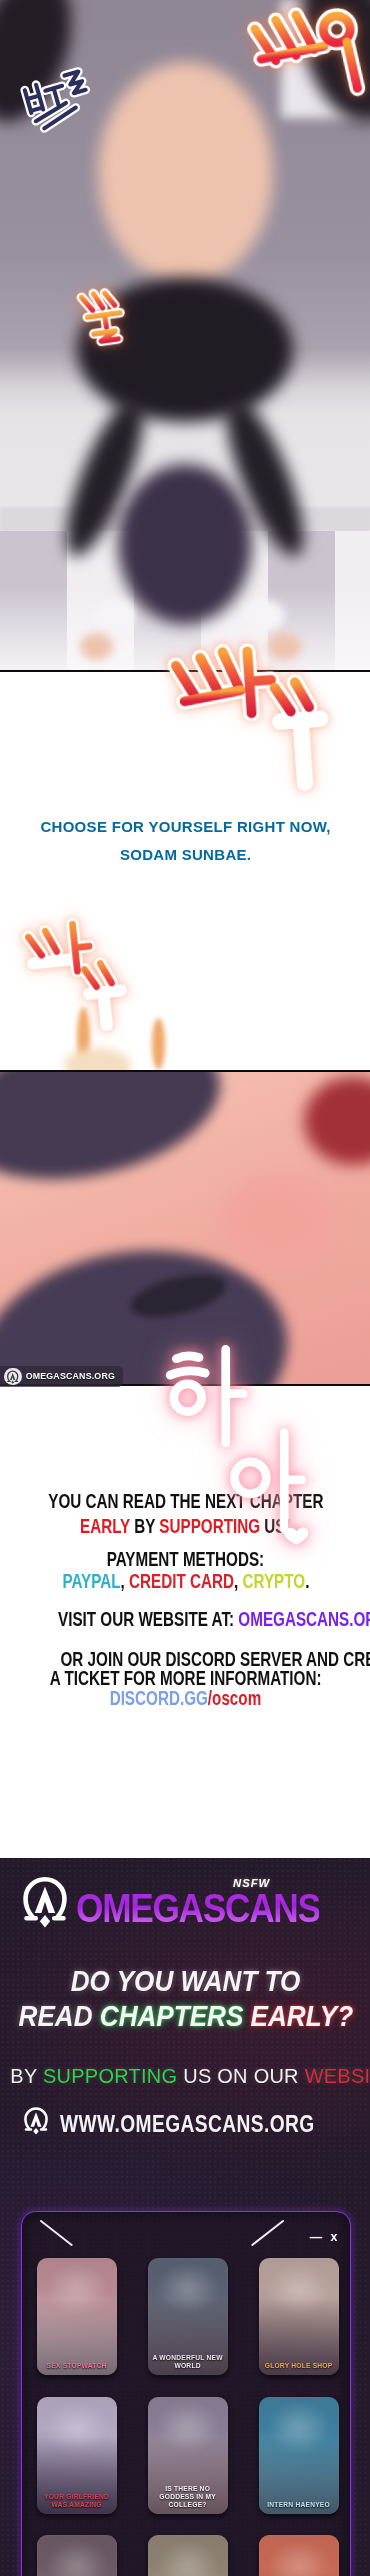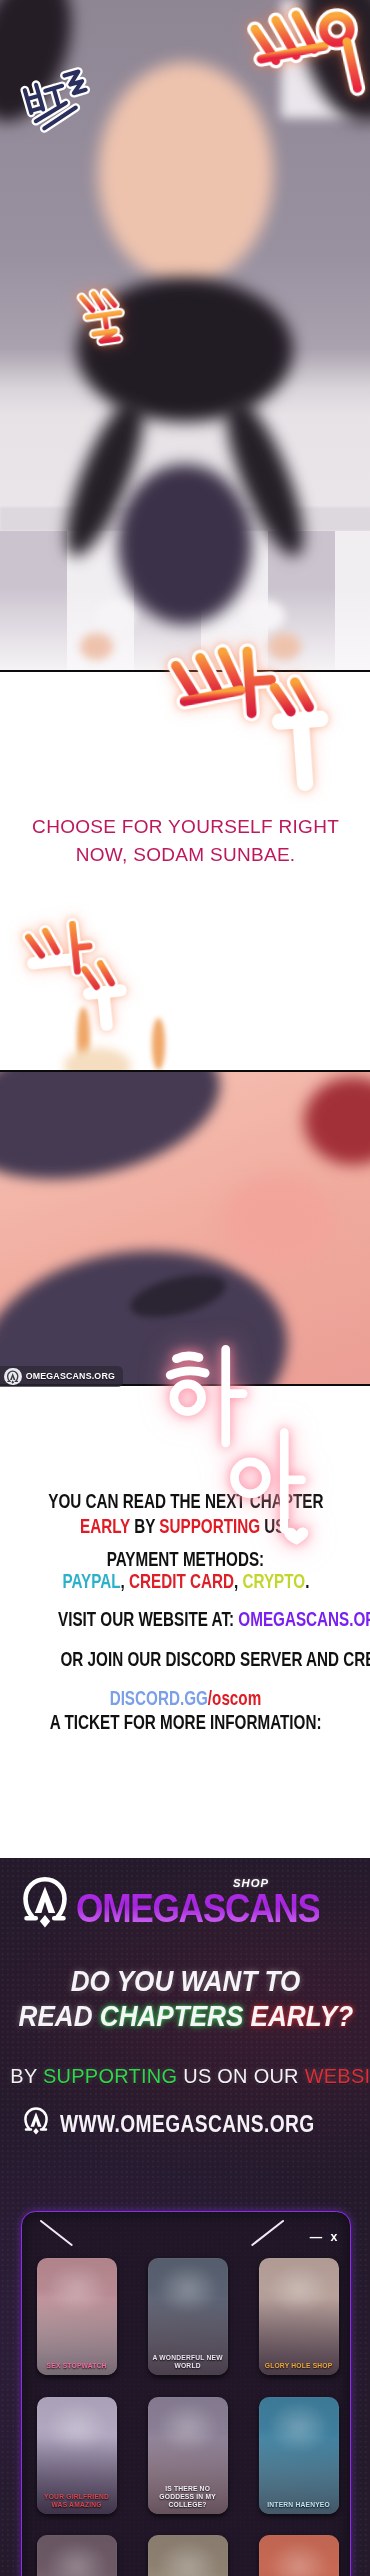--- a/index.html
+++ b/index.html
@@ -28,22 +28,22 @@
   #watermark .badge{width:17.5px;height:17.5px;border-radius:50%;background:#e9e9ee;display:flex;align-items:center;justify-content:center;color:#3c3a46;}
   #watermark .wm-text{color:#fff;font-weight:bold;font-size:8.8px;letter-spacing:0.2px;text-shadow:0 0.5px 1px rgba(0,0,0,.6);}
 
   
   .sfx{position:absolute;pointer-events:none;}
   .sfx svg{overflow:visible;display:block;}
   .glow-orange{filter:drop-shadow(0 0 3.6px rgba(250,130,70,.45)) drop-shadow(0 0 8.2px rgba(250,120,80,.28));}
   .glow-pink{filter:drop-shadow(0 0 5.2px rgba(255,130,155,.9)) drop-shadow(0 0 12.4px rgba(255,150,170,.55));}
 
   
-  #dialogue{left:20.6px;top:813px;width:330px;text-align:center;color:#be185d;font-weight:normal;
-            font-size:19px;line-height:28px;letter-spacing:0.3px;}
+  #dialogue{left:20.6px;top:813px;width:330px;text-align:center;color:#0369a1;font-weight:bold;
+            font-size:15px;line-height:28px;letter-spacing:0.3px;}
   .supline{position:absolute;left:0;right:0;text-align:center;font-weight:bold;}
   .supline>span.scale{display:inline-block;transform:scaleX(.74);transform-origin:center;white-space:nowrap;font-size:20.6px;line-height:24px;}
   #tbc{top:1734px;right:19.6px;position:absolute;font-weight:bold;color:#111;}
   #tbc span{display:inline-block;font-size:21.6px;transform:scaleX(.82);transform-origin:right;white-space:nowrap;}
 
   
   #promo{left:0;top:1858px;width:371px;height:1128px;background-color:#241a2c;overflow:hidden;
      background-image:radial-gradient(rgba(255,255,255,.05) 0.6px,transparent 0.9px),
        radial-gradient(567px 268px at 72% 14%,rgba(185,35,70,.14),transparent 60%),
        radial-gradient(464px 371px at 22% 42%,rgba(140,60,200,.10),transparent 65%);
@@ -299,21 +299,21 @@
     </span>
   </div>
   <div class="supline" style="top:1607px;">
     <span class="scale">
       <span style="color: rgb(17, 17, 17);">VISIT OUR WEBSITE AT: </span><span style="color: rgb(122, 31, 242);">OMEGASCANS.ORG</span>
     </span>
   </div>
   <div class="supline" style="top:1647px;">
     <span class="scale"><span style="color: rgb(17, 17, 17);">OR JOIN OUR DISCORD SERVER AND CREATE</span></span>
   </div>
-  <div class="supline" style="top:1666px;margin-top:44px;">
+  <div class="supline" style="top:1666px;">
     <span class="scale"><span style="color: rgb(17, 17, 17);">A TICKET FOR MORE INFORMATION:</span></span>
   </div>
   <div class="supline" style="top:1686px;">
     <span class="scale">
       <span style="color: rgb(123, 159, 232);">DISCORD.GG</span><span style="color: rgb(224, 27, 36);">/oscom</span>
     </span>
   </div>
 
 
   <div id="promo" class="abs">
@@ -321,21 +321,21 @@
       <svg width="52" height="59" viewBox="0 0 100 115">
         <g fill="none" stroke="currentColor" stroke-width="9" stroke-linecap="round">
           <path d="M26 90 Q12 74 12 54 a38 38 0 1 1 76 0 Q88 74 74 90"></path>
           <path d="M14 92 h18 M68 92 h18"></path>
         </g>
         <path fill="currentColor" d="M50 30 L70 82 H57 L50 60 L43 82 H30 Z"></path>
         <path fill="currentColor" d="M50 86 l10 12 -10 12 -10 -12 z"></path>
       </svg>
     </div>
     <div id="wordmark" class="abs">OMEGASCANS</div>
-    <div id="nsfw-tag" class="abs">SHOP</div>
+    <div id="nsfw-tag" class="abs">NSFW</div>
 
     <div class="headline" style="top:107px;">
       <span class="scale">DO YOU WANT TO</span>
     </div>
     <div class="headline" style="top:142px;">
       <span class="scale"><span>READ </span><span class="glowgreen">CHAPTERS</span><span class="glowred"> EARLY?</span></span>
     </div>
     <div class="promo-p" style="top:206px;">
       <span class="scale"><span style="color: rgb(244, 242, 246);">BY </span><span style="color: rgb(44, 216, 72);">SUPPORTING</span><span style="color: rgb(244, 242, 246);"> US ON OUR </span><span style="color: rgb(224, 44, 52);">WEBSITE!</span></span>
     </div>

